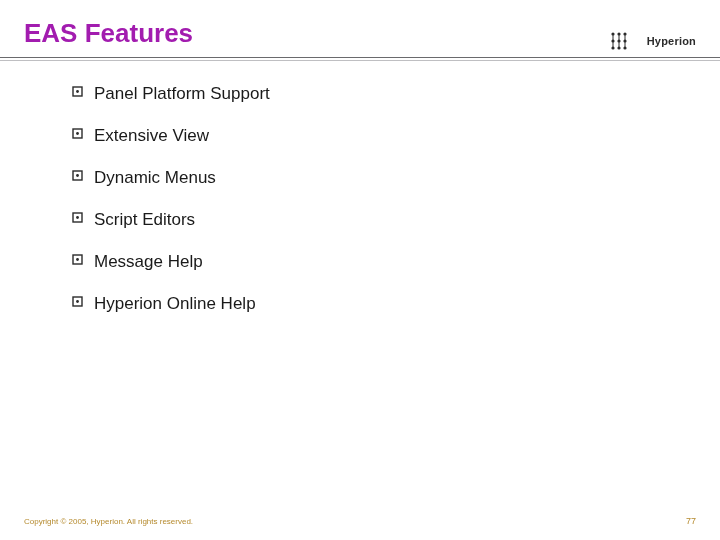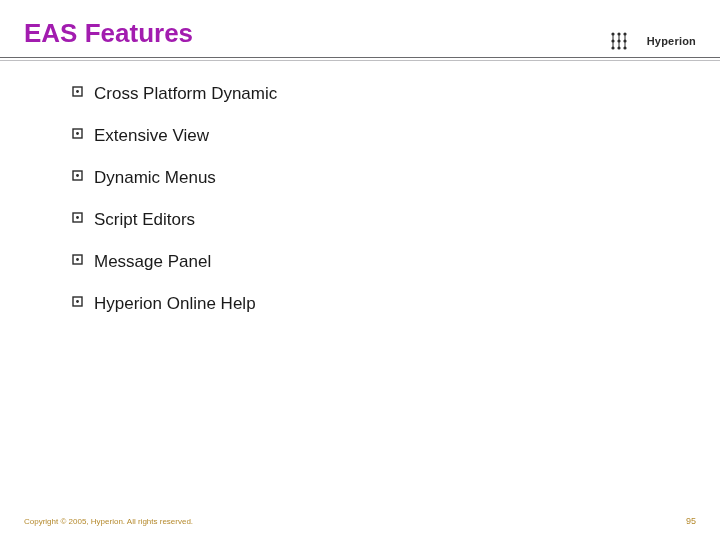--- a/index.html
+++ b/index.html
@@ -129,21 +129,21 @@
 
 <div class="content">
   <ul class="features">
     <li>
       <span class="bullet">
         <svg width="11" height="11" viewBox="0 0 11 11">
             <rect x="1" y="1" width="9" height="9" fill="none" stroke="#2b2b2b" stroke-width="1.4"></rect>
             <circle cx="5.5" cy="5.5" r="1.4" fill="#2b2b2b"></circle>
           </svg>
       </span>
-      <span>Cross Platform Dynamic</span>
+      <span>Panel Platform Support</span>
     </li>
     <li>
       <span class="bullet">
         <svg width="11" height="11" viewBox="0 0 11 11">
             <rect x="1" y="1" width="9" height="9" fill="none" stroke="#2b2b2b" stroke-width="1.4"></rect>
             <circle cx="5.5" cy="5.5" r="1.4" fill="#2b2b2b"></circle>
           </svg>
       </span>
       <span>Extensive View</span>
     </li>
@@ -165,30 +165,30 @@
       </span>
       <span>Script Editors</span>
     </li>
     <li>
       <span class="bullet">
         <svg width="11" height="11" viewBox="0 0 11 11">
             <rect x="1" y="1" width="9" height="9" fill="none" stroke="#2b2b2b" stroke-width="1.4"></rect>
             <circle cx="5.5" cy="5.5" r="1.4" fill="#2b2b2b"></circle>
           </svg>
       </span>
-      <span>Message Panel</span>
+      <span>Message Help</span>
     </li>
     <li>
       <span class="bullet">
         <svg width="11" height="11" viewBox="0 0 11 11">
             <rect x="1" y="1" width="9" height="9" fill="none" stroke="#2b2b2b" stroke-width="1.4"></rect>
             <circle cx="5.5" cy="5.5" r="1.4" fill="#2b2b2b"></circle>
           </svg>
       </span>
       <span>Hyperion Online Help</span>
     </li>
   </ul>
 </div>
 
 <div class="footer">
   <span class="copyright">Copyright © 2005, Hyperion. All rights reserved.</span>
-  <span class="pagenum">95</span>
+  <span class="pagenum">77</span>
 </div>
 
 </body></html>

